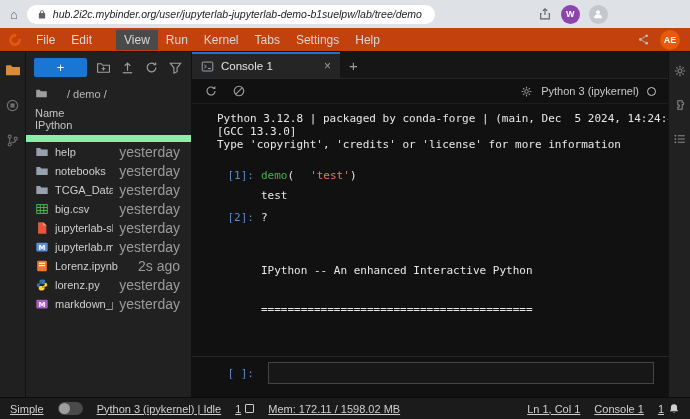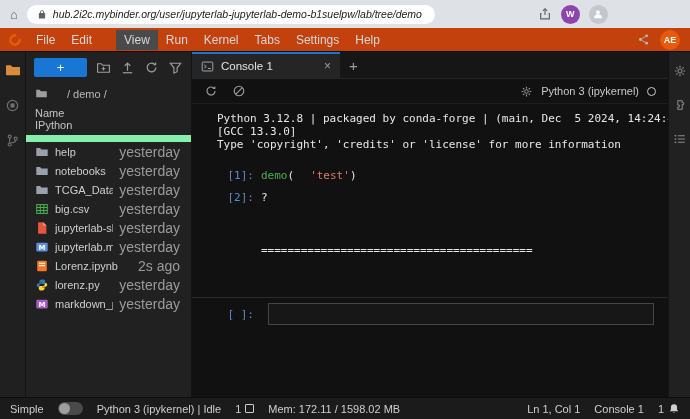--- a/index.html
+++ b/index.html
@@ -80,21 +80,21 @@
   .input-row { display:flex; align-items:center; padding:5px 14px 5px 0; }
   .input-box { flex:1; height:22px; margin-left:7px; background:#171717;
     border:1px solid #454545; }
 
   .right-bar { width:22px; background:#212121; border-left:1px solid #121212;
     display:flex; flex-direction:column; align-items:center; padding-top:12px; gap:20px; }
 
   
   .status-bar { height:22px; background:#1b1b1b; border-top:1px solid #0c0c0c;
     display:flex; align-items:center; gap:14px; padding:0 10px;
-    font-size:11px; color:#cfcfcf; }
+    font-size:11px; color:#cfcfcf;text-decoration:underline; }
   .toggle { width:25px; height:13px; border-radius:7px; background:#4a4a4a; position:relative; }
   .toggle .knob { position:absolute; left:1px; top:1px; width:11px; height:11px;
     border-radius:50%; background:#9e9e9e; }
   .sess { display:flex; align-items:center; gap:4px; }
   .sess-sq { width:9px; height:9px; border:1px solid #cfcfcf; border-radius:1px; }
   .sb-right { margin-left:auto; display:flex; align-items:center; gap:14px; }
   .mini { display:flex; align-items:center; gap:4px; }
   svg { display:block; }
 </style>
 </head>
@@ -375,26 +375,28 @@
 
     <div class="console-body">
       <div class="banner-line">Python 3.12.8 | packaged by conda-forge | (main, Dec  5 2024, 14:24:40)</div>
       <div class="banner-line">[GCC 13.3.0]</div>
       <div class="banner-line">Type 'copyright', 'credits' or 'license' for more information</div>
 
       <div class="cell-row row-c1">
         <span class="prompt">[1]:</span>
         <span class="code"><span class="tok-fn">demo</span><span>(</span><span class="tok-str">'test'</span><span>)</span></span>
       </div>
+      <div class="row-o1">test</div>
 
       <div class="cell-row row-c2">
         <span class="prompt">[2]:</span>
         <span class="code">?</span>
       </div>
       <div class="pager">
+        <div>IPython -- An enhanced Interactive Python</div>
         <div>=========================================</div>
       </div>
 
       <div class="input-sep"></div>
       <div class="input-row">
         <span class="prompt">[ ]:</span>
         <div class="input-box"></div>
       </div>
     </div>
   </div>

